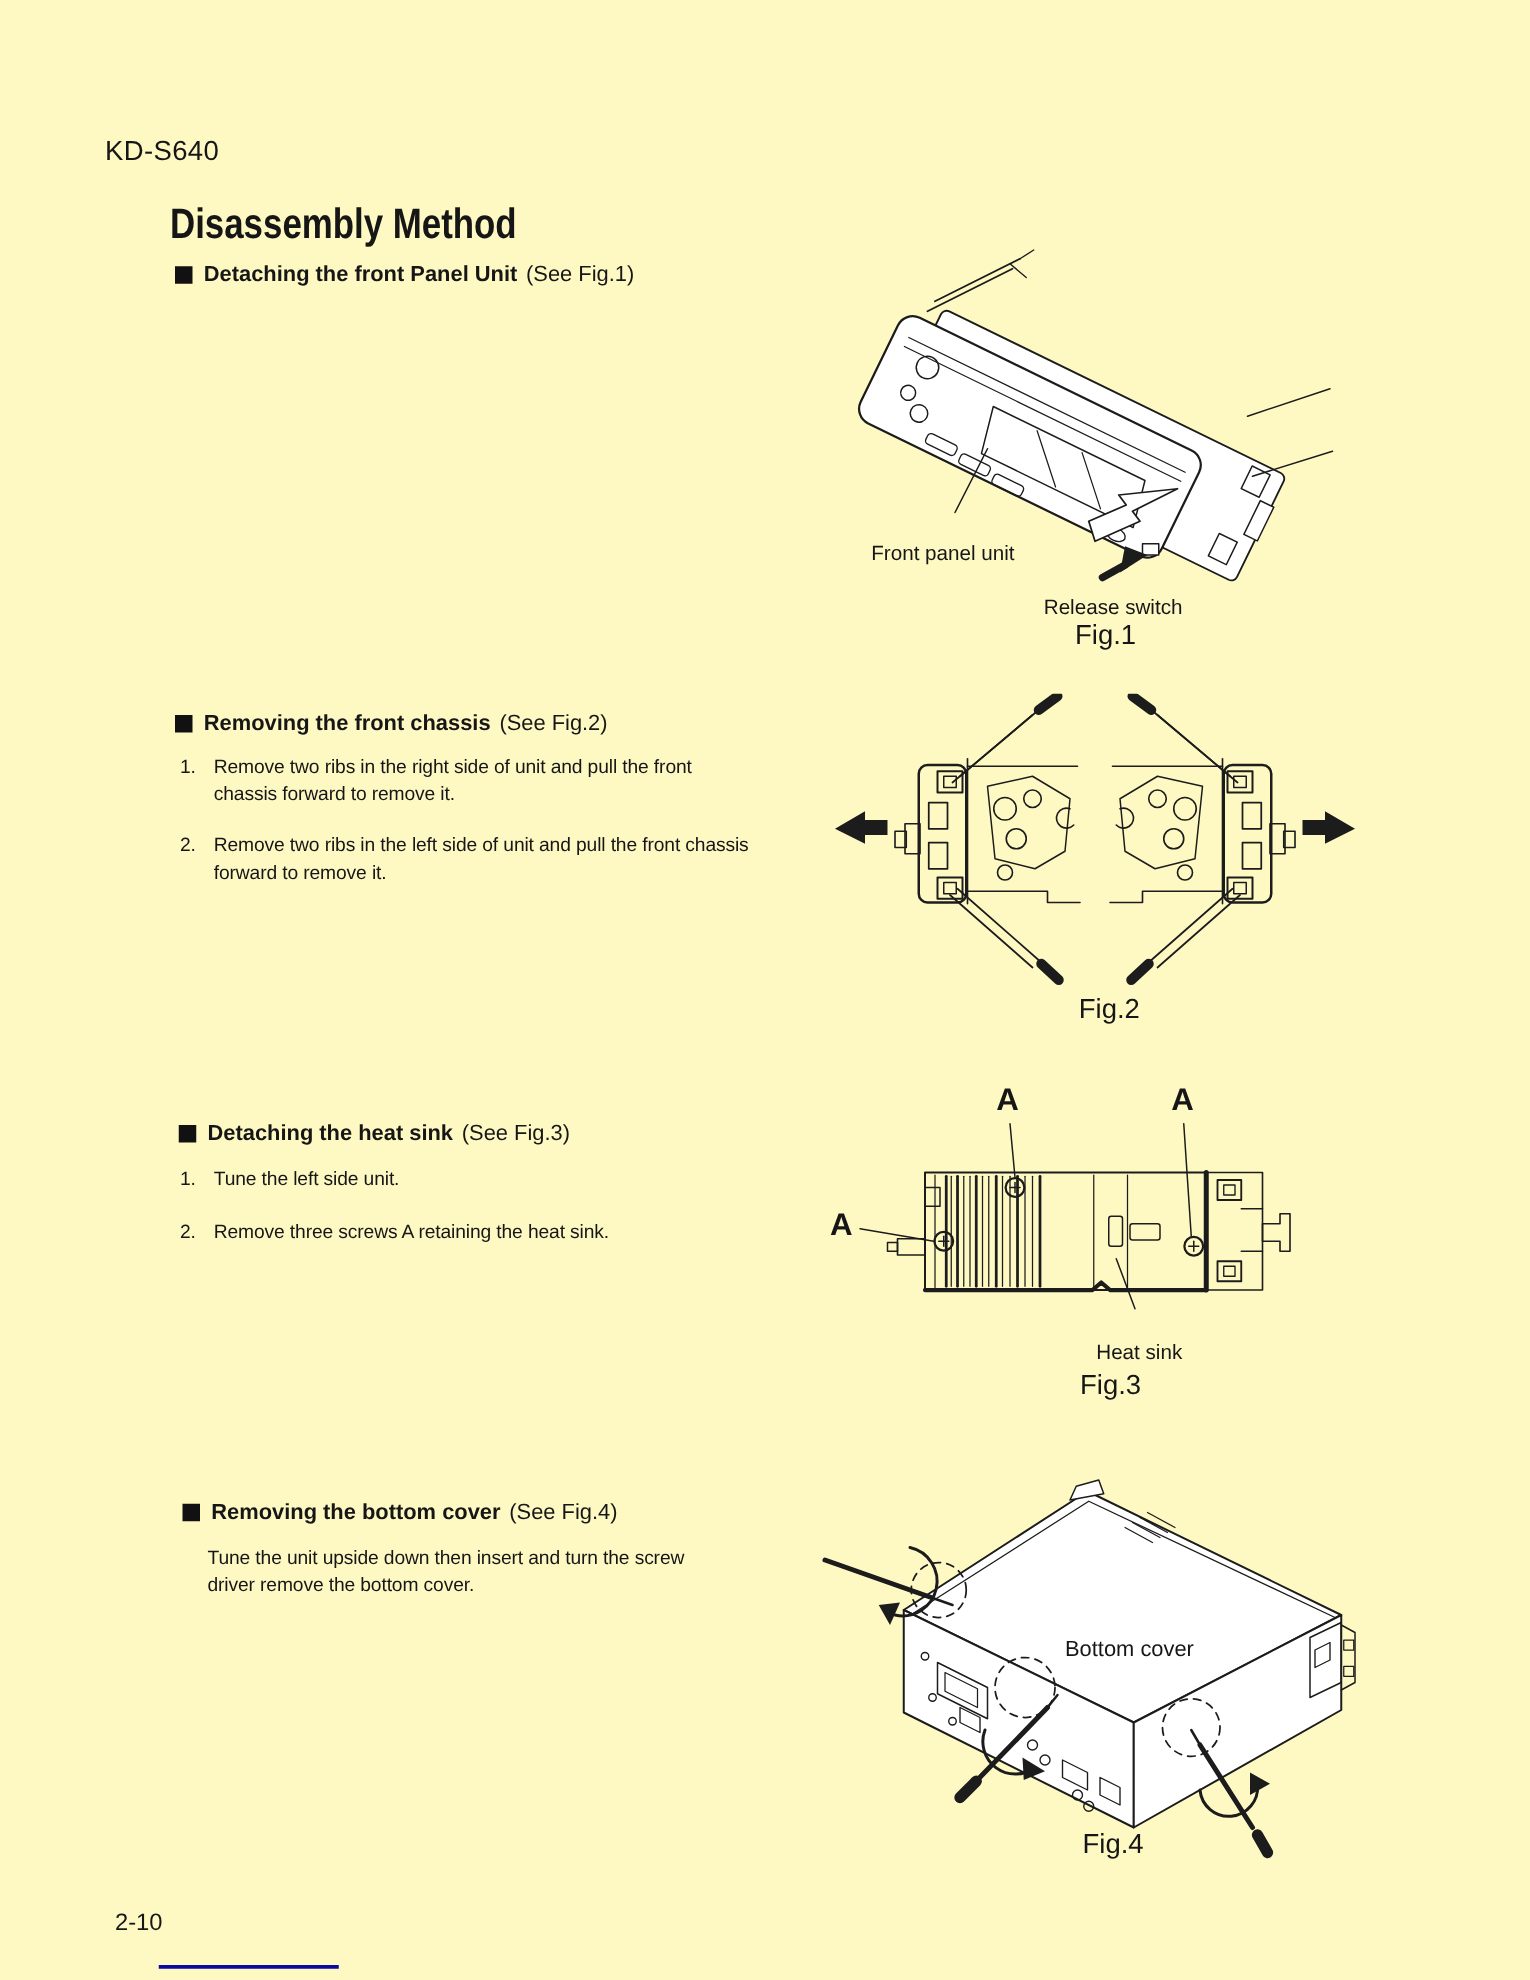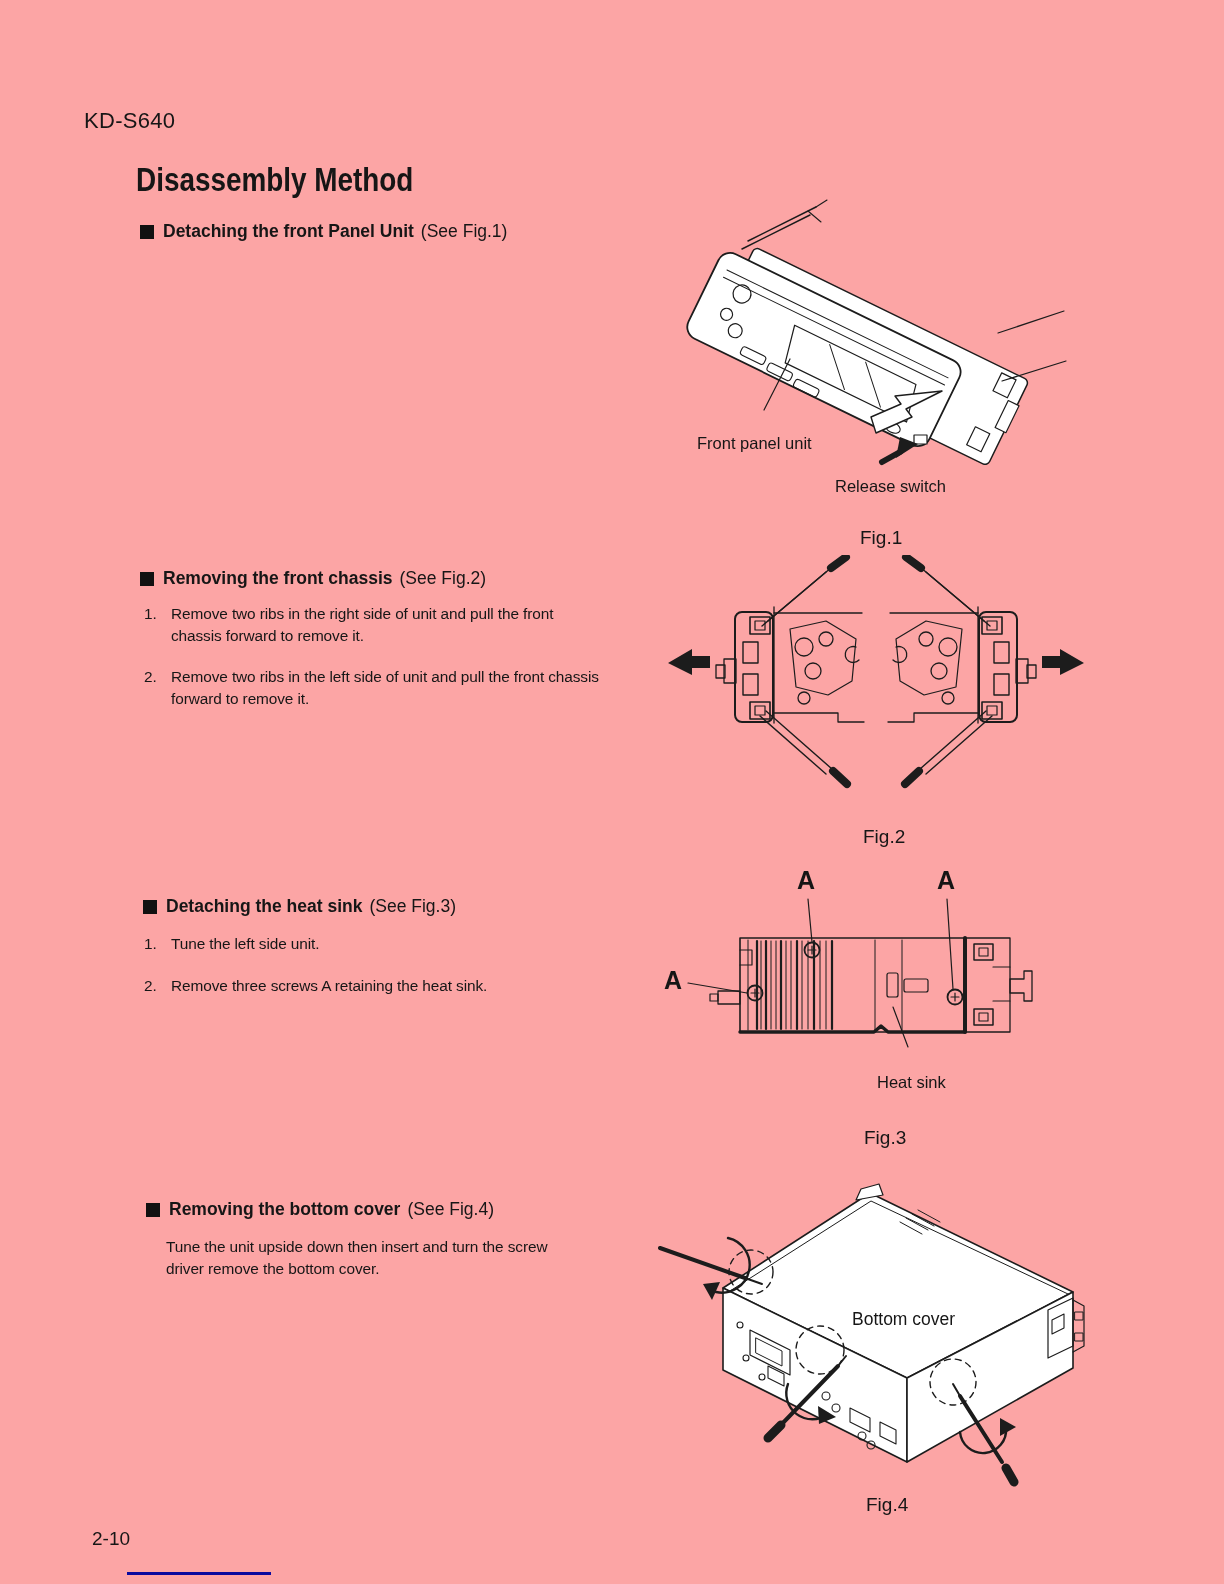--- a/index.html
+++ b/index.html
@@ -1,44 +1,44 @@
 <!DOCTYPE html>
 <html><head>
 <meta charset="utf-8">
 <style>
   html,body{margin:0;padding:0;background:#e8e8e8;}
-  .page{position:relative;width:1224px;height:1584px;background:#fca5a5;
+  .page{position:relative;width:1224px;height:1584px;background:#fef9c3;
         font-family:"Liberation Sans",sans-serif;color:#161616;overflow:hidden;}
   .abs{position:absolute;}
   .model{left:84px;top:108px;font-size:22px;letter-spacing:.3px;}
   .title{left:136px;top:160px;font-size:34px;font-weight:bold;transform:scaleX(.82);transform-origin:left top;white-space:nowrap;}
   .sec-head{display:flex;align-items:center;font-size:17.5px;white-space:nowrap;}
   .sec-head .sq{width:14px;height:14px;background:#111;display:inline-block;margin-right:9px;flex:0 0 auto;}
   .sec-head .h{font-weight:bold;}
   .sec-head .ref{font-weight:normal;margin-left:7px;}
   .body-text{font-size:15.4px;line-height:22px;letter-spacing:-.1px;}
   .steps .step{display:flex;margin-bottom:19px;font-size:15.4px;line-height:22px;letter-spacing:-.1px;}
   .steps .num{width:27px;flex:0 0 auto;}
   .fig{position:absolute;}
   .fig svg{position:absolute;left:0;top:0;}
   .fig-label{position:absolute;font-size:16.5px;white-space:nowrap;margin-top:21px;}
-  .fig-caption{position:absolute;font-size:19px;white-space:nowrap;margin-top:32px;}
+  .fig-caption{position:absolute;font-size:22px;white-space:nowrap;}
   .a-label{position:absolute;font-size:25px;font-weight:bold;line-height:26px;}
   .footer-num{left:92px;top:1528px;font-size:19px;}
   .rule{left:127px;top:1572px;width:144px;height:2.6px;background:#0a0a9e;}
 </style>
 </head>
 <body>
 
 <div class="page">
 
   <div class="abs model">KD-S640</div>
   <div class="abs title">Disassembly Method</div>
 
-  <div class="abs sec-head" style="left:140px;top:221px;">
+  <div class="abs sec-head" style="left:140px;top:209px;">
     <span class="sq"></span>
     <span class="h">Detaching the front Panel Unit</span>
     <span class="ref">(See Fig.1)</span>
   </div>
 
   <div class="abs sec-head" style="left:140px;top:568px;">
     <span class="sq"></span>
     <span class="h">Removing the front chassis</span>
     <span class="ref">(See Fig.2)</span>
   </div>

